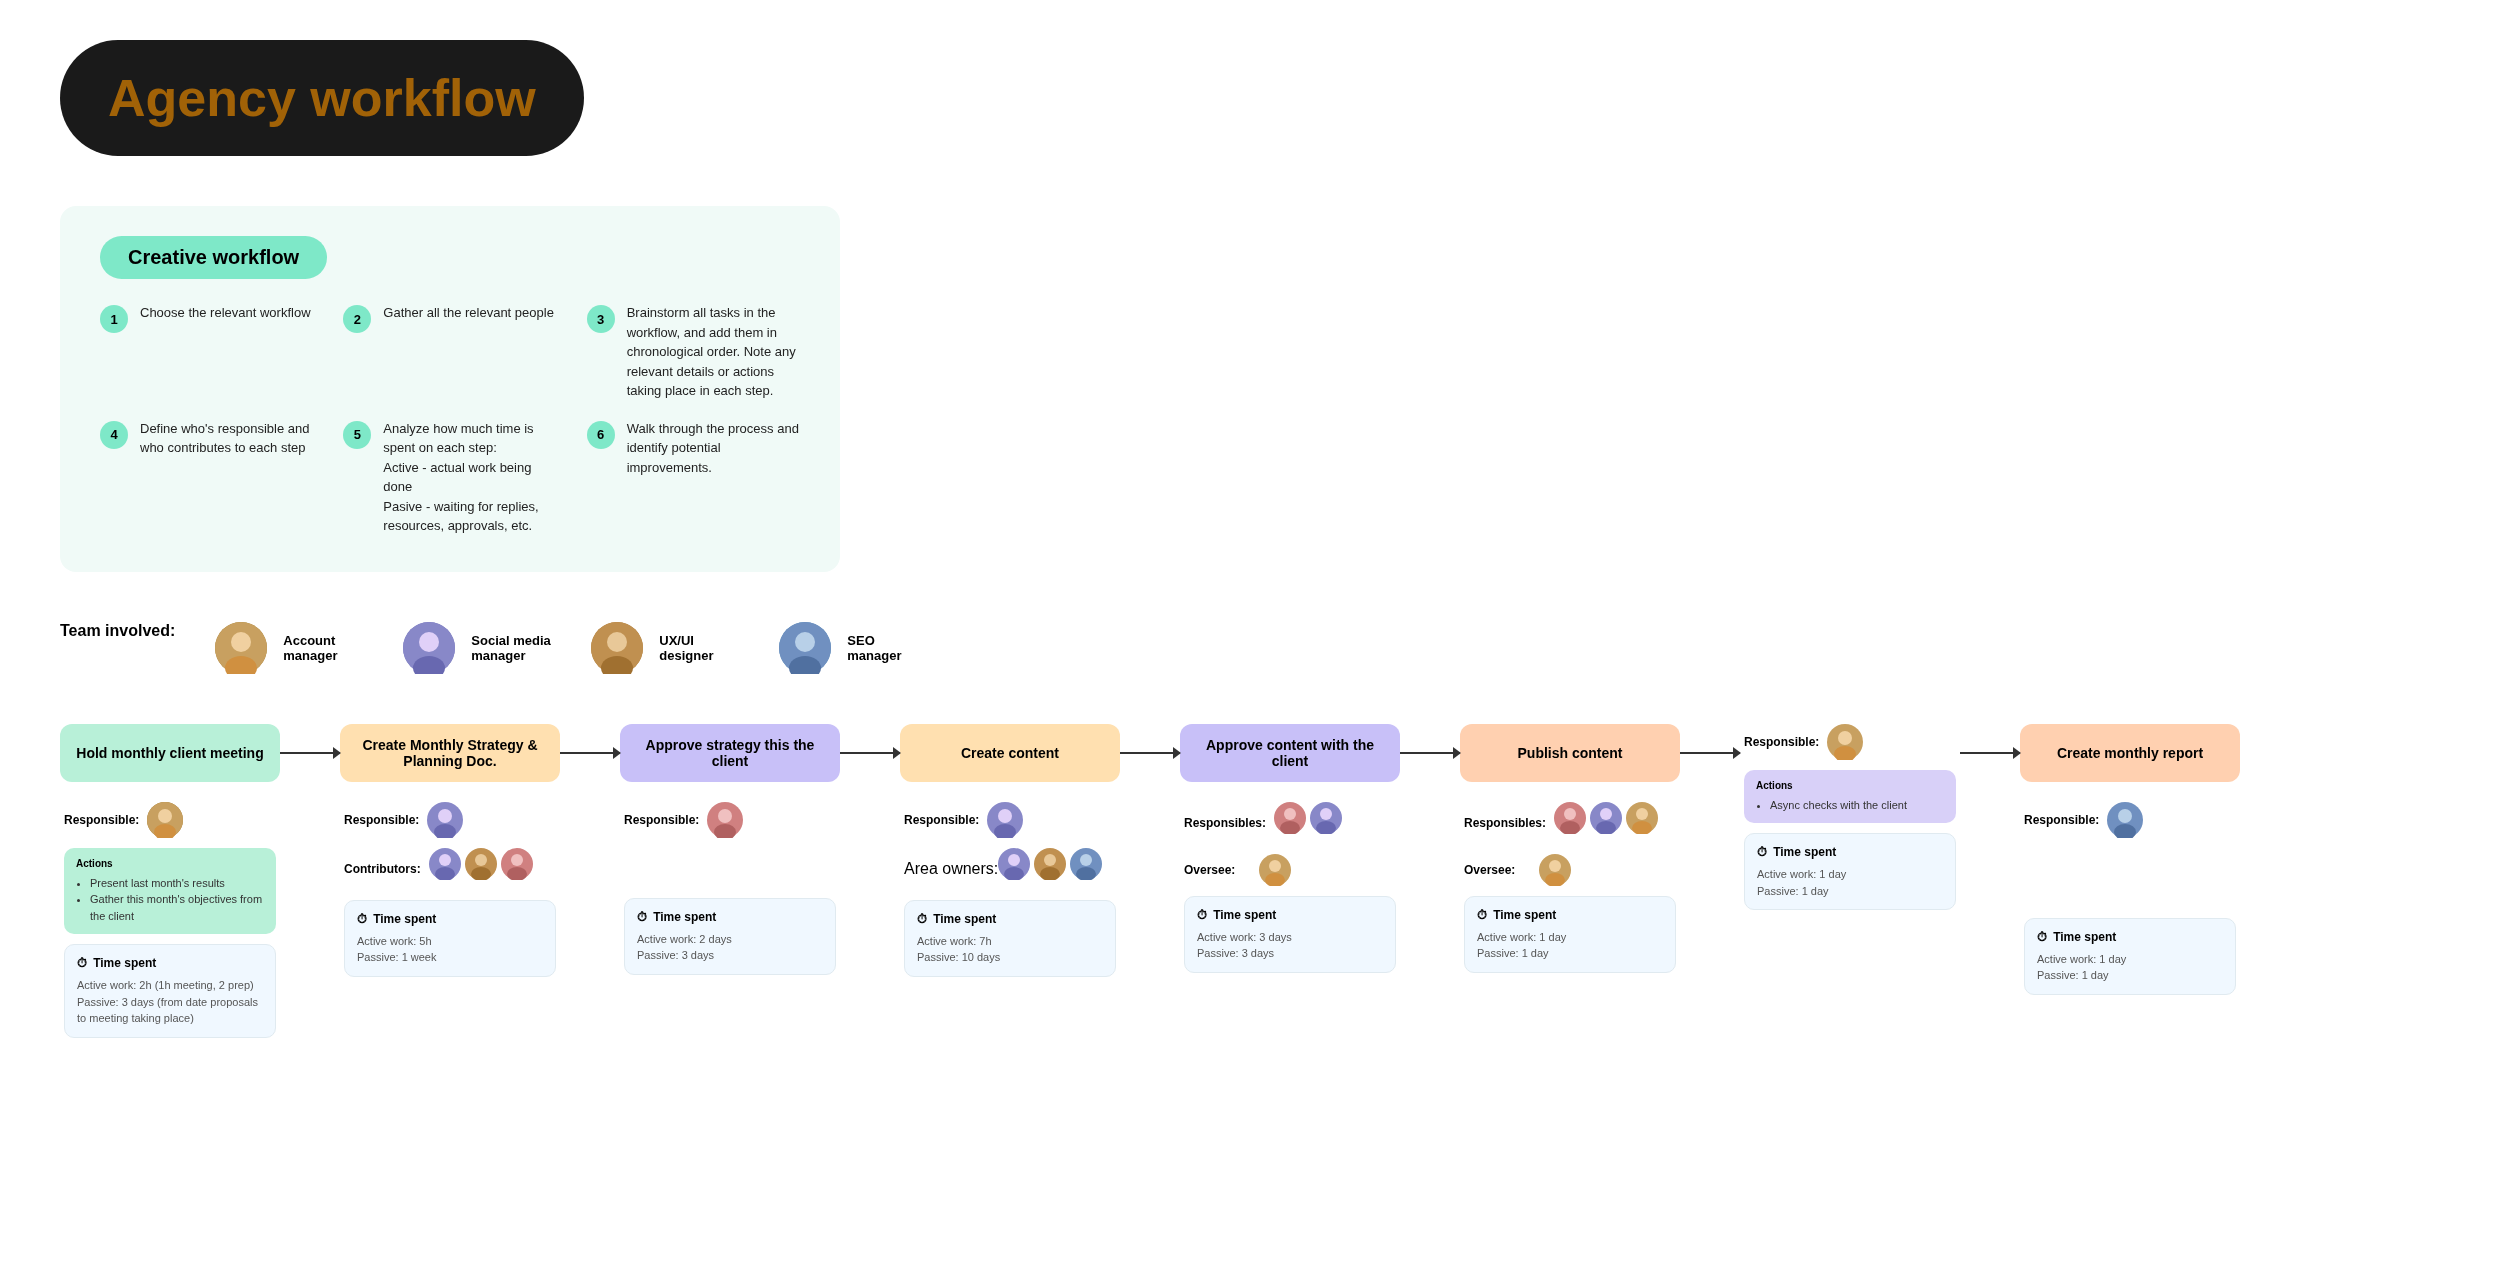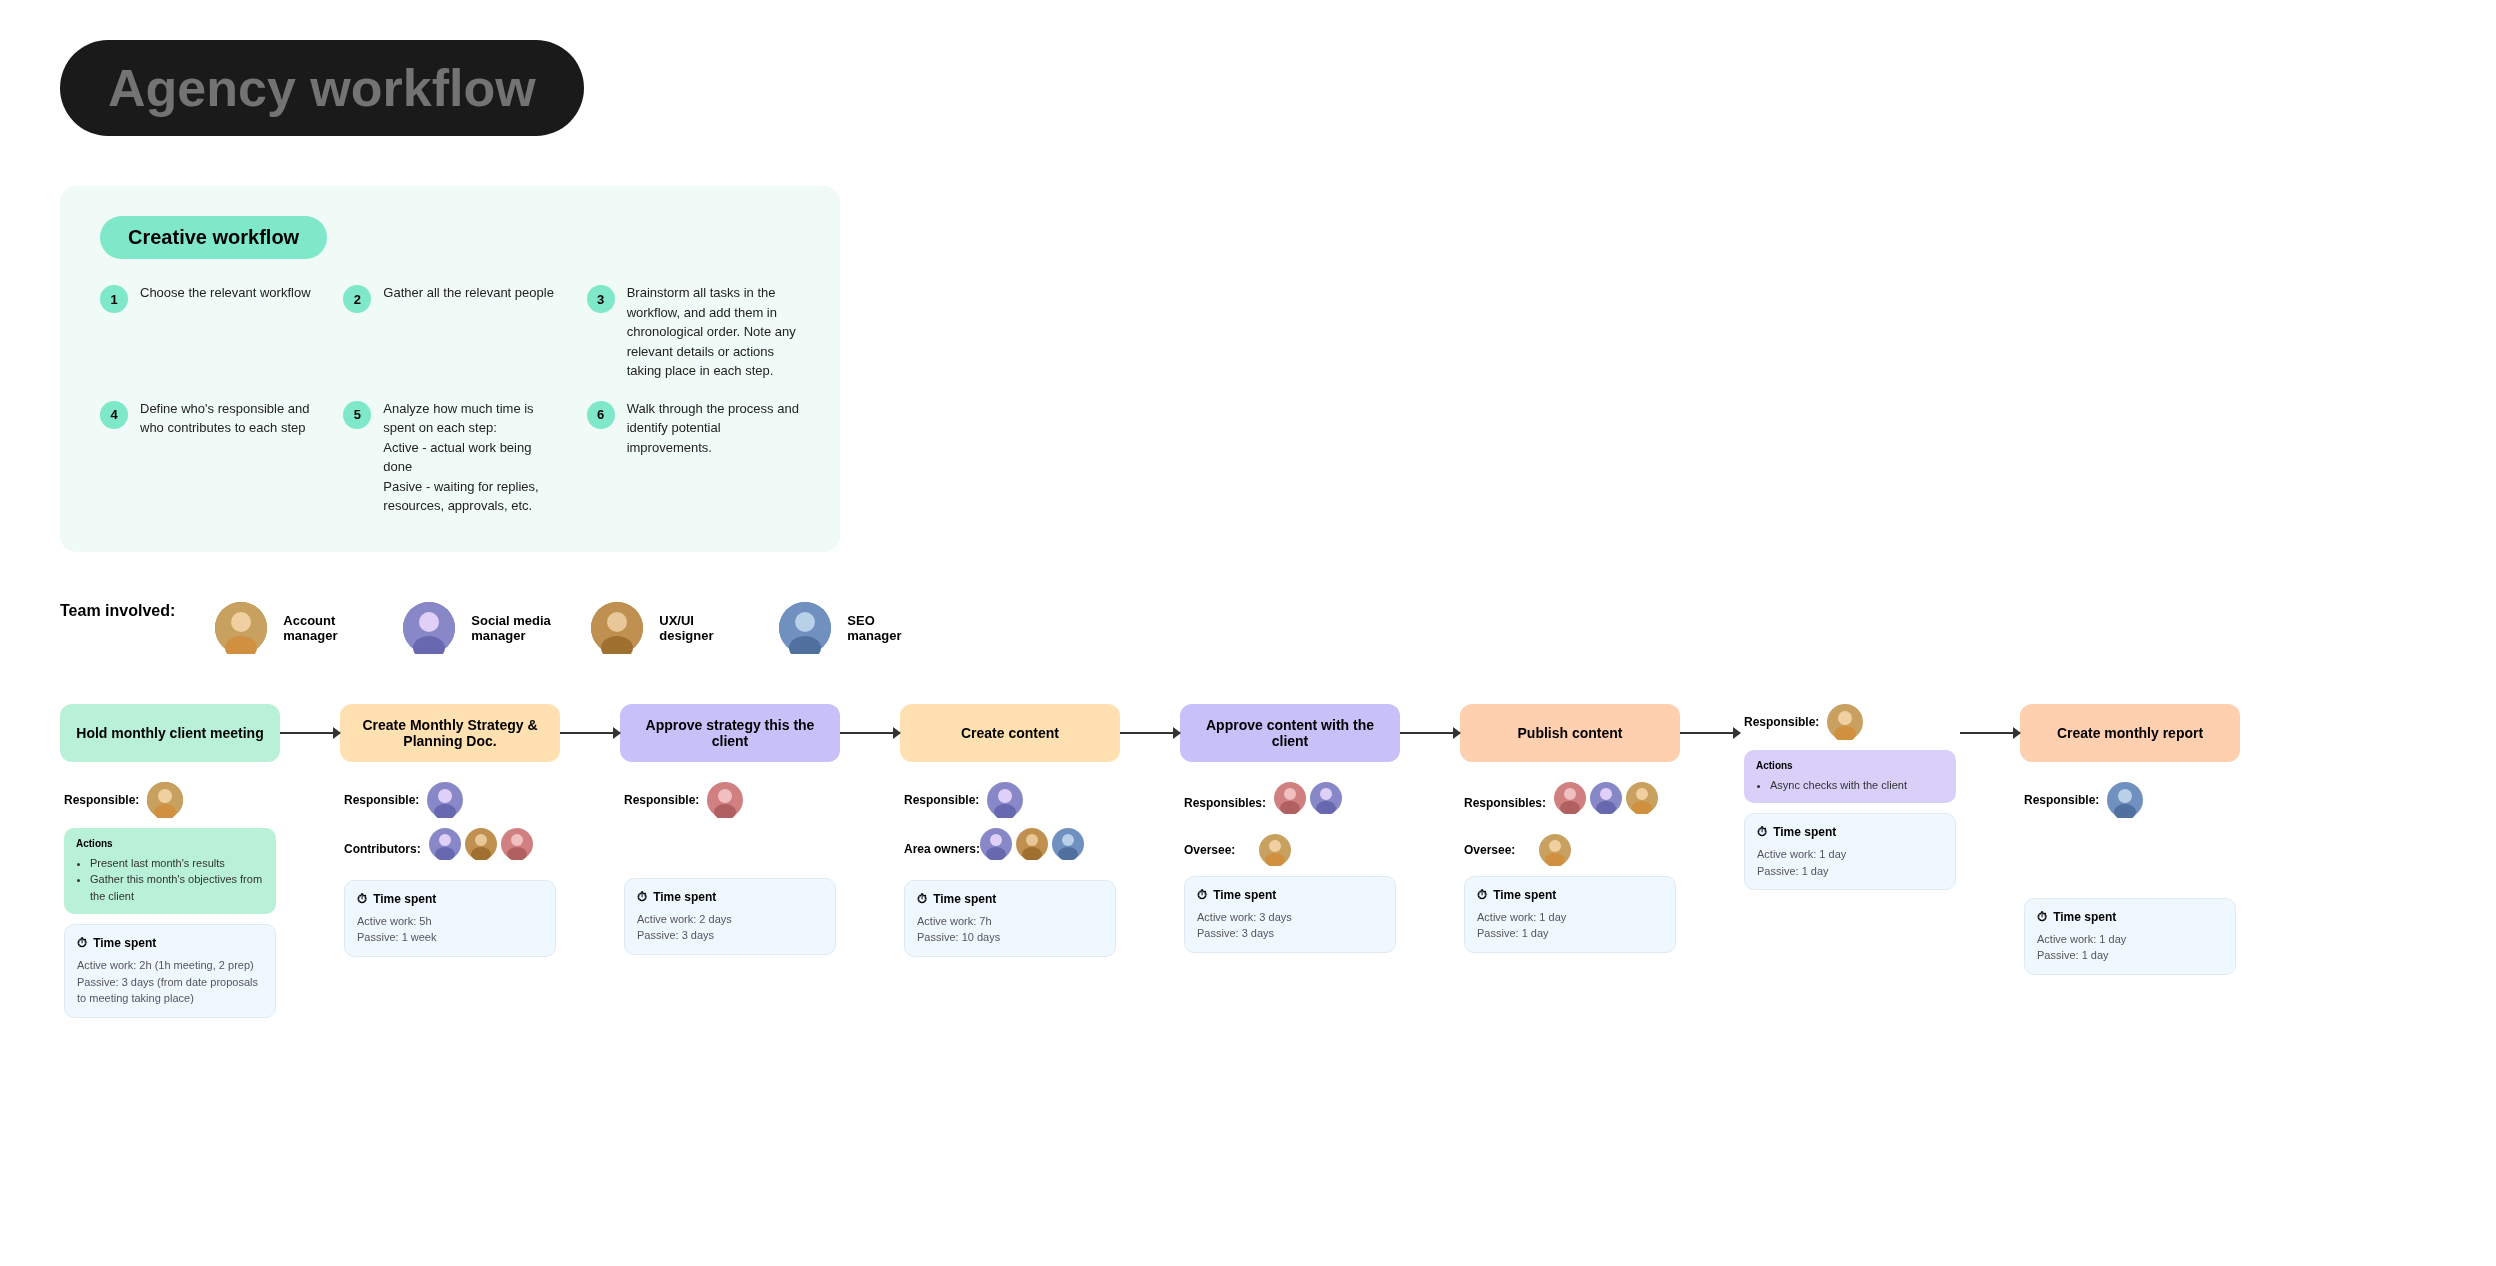--- a/index.html
+++ b/index.html
@@ -14,24 +14,24 @@
     .page {
       padding: 40px 60px;
       background: white;
       min-height: 1266px;
     }
 
     
     .page-title {
       display: inline-block;
       background: #1a1a1a;
-      color: #737373;
+      color: #a16207;
       font-size: 52px;
       font-weight: 900;
-      padding: 18px 48px;
+      padding: 28px 48px;
       border-radius: 60px;
       margin-bottom: 50px;
     }
 
     
     .instructions-box {
       background: #f0faf7;
       border-radius: 16px;
       padding: 30px 40px 36px;
       margin-bottom: 50px;
@@ -268,22 +268,22 @@
       gap: 8px;
       margin-bottom: 10px;
       font-size: 12px;
       font-weight: 600;
     }
 
     .area-owners-row {
       display: flex;
       align-items: center;
       margin-bottom: 10px;
-      font-size: 12px;
-      font-weight: 700;
+      font-size: 16px;
+      font-weight: 400;
     }
 
     .oversee-row {
       display: flex;
       align-items: center;
       gap: 24px;
       margin-bottom: 10px;
       font-size: 12px;
       font-weight: 600;
     }

